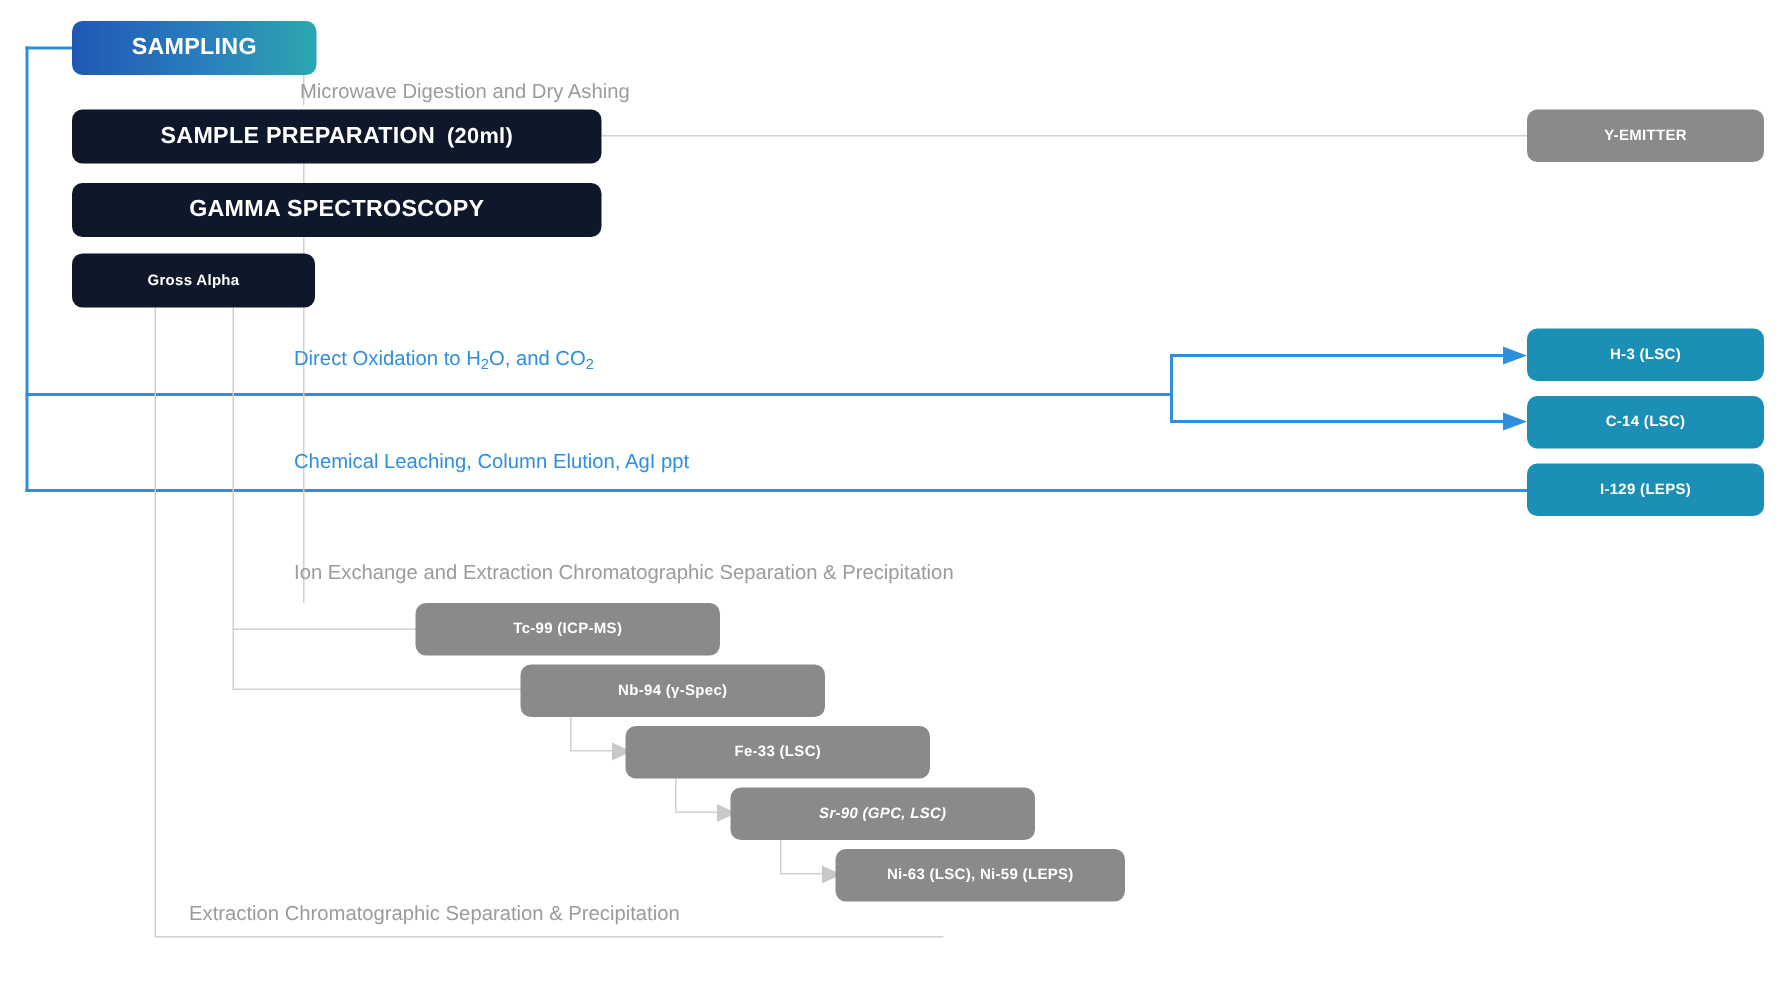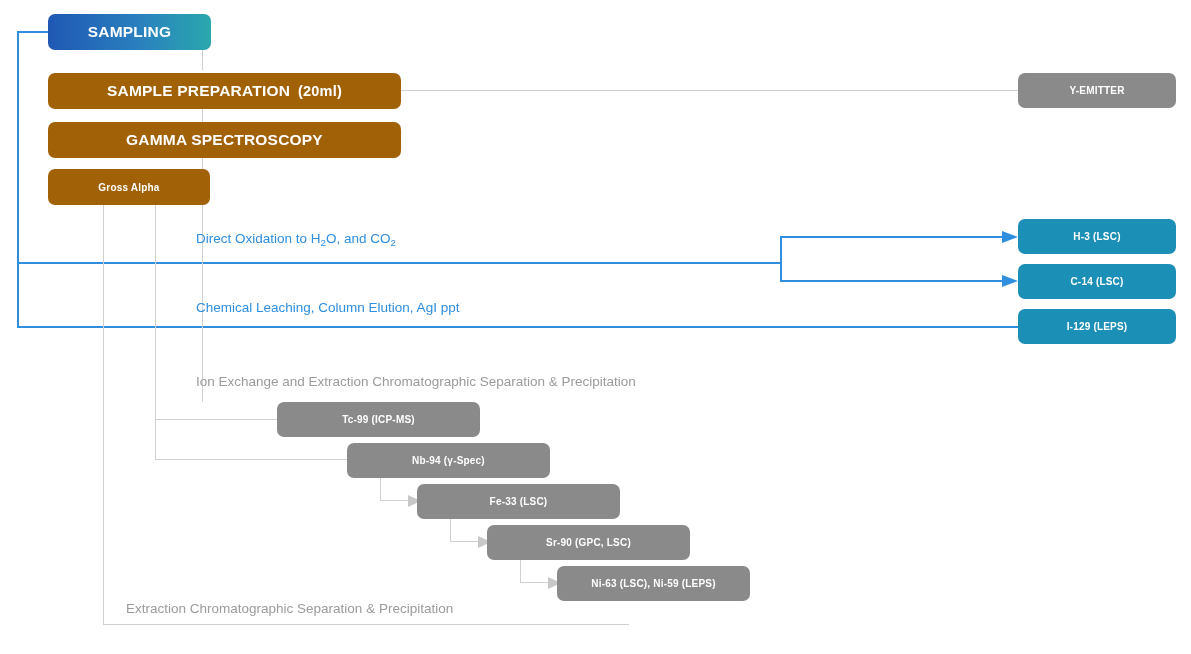--- a/index.html
+++ b/index.html
@@ -42,21 +42,21 @@
     border-radius: 7px;
     display: flex;
     align-items: center;
     box-sizing: border-box;
     color: #ffffff;
     letter-spacing: 0.2px;
     white-space: nowrap;
   }
   .box.center { justify-content: center; }
 
-  .box-blue       { background: #a16207; }
+  .box-blue       { background: #0f172a; }
   .box-gradient   { background: linear-gradient(90deg, #1f58b4 0%, #2a7fbe 55%, #2aa8ae 100%); }
   .box-teal       { background: #1b8fb5; }
   .box-gray       { background: #8a8a8a; }
 
   .uppercase-bold {
     font-weight: 700;
     font-size: 15.5px;
   }
   .label-bold {
     font-weight: 700;
@@ -176,29 +176,30 @@
   </div>
 
   <div class="box box-gray center label-bold" style="left:347px; top:443px; width:203px; height:35px;">
     <span>Nb-94 (γ-Spec)</span>
   </div>
 
   <div class="box box-gray center label-bold" style="left:417px; top:484px; width:203px; height:35px;">
     <span>Fe-33 (LSC)</span>
   </div>
 
-  <div class="box box-gray center label-bold" style="left:487px; top:525px; width:203px; height:35px;">
+  <div class="box box-gray center label-bold" style="left:487px; top:525px; width:203px; height:35px;font-style:italic;">
     <span>Sr-90 (GPC, LSC)</span>
   </div>
 
   <div class="box box-gray center label-bold" style="left:557px; top:566px; width:193px; height:35px;">
     <span>Ni-63 (LSC), Ni-59 (LEPS)</span>
   </div>
 
 
+  <div class="note note-gray" style="left:200px; top:53px;">Microwave Digestion and Dry Ashing</div>
 
   <div class="note note-blue" style="left:196px; top:231px;">
     <span>Direct Oxidation to H</span><sub>2</sub><span>O, and CO</span><sub>2</sub>
   </div>
 
   <div class="note note-blue" style="left:196px; top:300px;">Chemical Leaching, Column Elution, AgI ppt</div>
 
   <div class="note note-gray" style="left:196px; top:374px;">Ion Exchange and Extraction Chromatographic Separation &amp; Precipitation</div>
 
   <div class="note note-gray" style="left:126px; top:601px;">Extraction Chromatographic Separation &amp; Precipitation</div>

